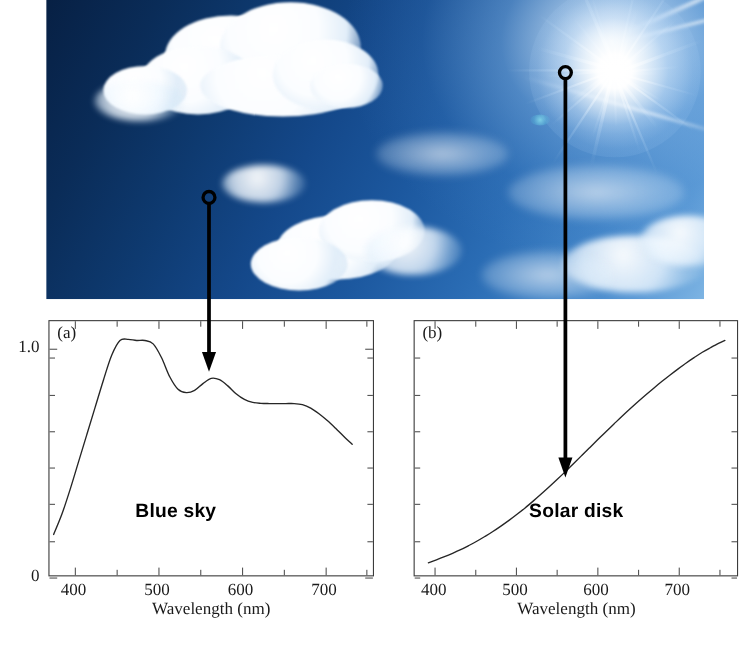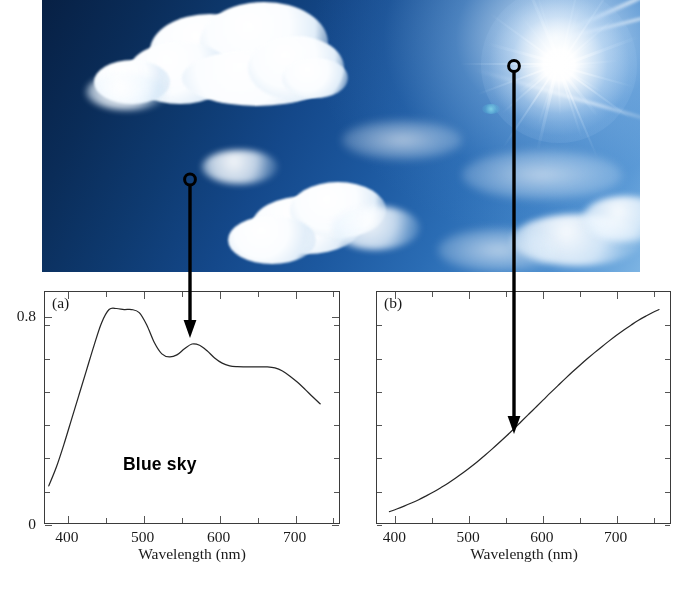--- a/index.html
+++ b/index.html
@@ -374,29 +374,30 @@
     </div>
 </div>
 <div id="xticks-a">
     <div class="xtick-label" style="left: 66.8px; top: 528px;">400</div>
     <div class="xtick-label" style="left: 142.7px; top: 528px;">500</div>
     <div class="xtick-label" style="left: 218.6px; top: 528px;">600</div>
     <div class="xtick-label" style="left: 294.5px; top: 528px;">700</div>
   </div>
 <div id="yticks-a">
     <div class="ytick-label" style="left: 0px; width: 36px; top: 524px;">0</div>
-    <div class="ytick-label" style="left: 0px; width: 36px; top: 316px;">0.8</div>
+    <div class="ytick-label" style="left: 0px; width: 36px; top: 316px;">1.0</div>
   </div>
 <div class="axis-title" id="xlabel-a">Wavelength (nm)</div>
 
 <div class="panel" id="panel-b">
   <span class="panel-tag">(b)</span>
   <svg class="curve-svg" id="curve-b" viewBox="0 0 295 233" preserveAspectRatio="none">
       <path d="M 12.54 221.56 C 13.77 221.11, 17.45 219.79, 19.91 218.85 C 22.37 217.92, 24.83 216.95, 27.29 215.94 C 29.75 214.94, 32.20 213.90, 34.66 212.82 C 37.12 211.75, 39.58 210.67, 42.04 209.49 C 44.50 208.31, 46.95 207.03, 49.41 205.75 C 51.87 204.46, 54.33 203.18, 56.79 201.79 C 59.25 200.41, 61.70 198.92, 64.16 197.43 C 66.62 195.93, 69.08 194.44, 71.54 192.85 C 74.00 191.25, 76.45 189.56, 78.91 187.86 C 81.37 186.16, 83.83 184.46, 86.29 182.66 C 88.75 180.85, 91.20 178.95, 93.66 177.04 C 96.12 175.13, 98.58 173.22, 101.04 171.21 C 103.50 169.20, 105.95 167.09, 108.41 164.97 C 110.87 162.86, 113.33 160.71, 115.79 158.52 C 118.25 156.34, 120.70 154.12, 123.16 151.87 C 125.62 149.61, 128.08 147.32, 130.54 145.00 C 133.00 142.68, 135.45 140.32, 137.91 137.93 C 140.37 135.54, 142.83 133.07, 145.29 130.65 C 147.75 128.22, 150.20 125.79, 152.66 123.37 C 155.12 120.94, 157.58 118.51, 160.04 116.08 C 162.50 113.66, 164.95 111.23, 167.41 108.80 C 169.87 106.38, 172.33 103.91, 174.79 101.52 C 177.25 99.13, 179.70 96.81, 182.16 94.45 C 184.62 92.09, 187.08 89.70, 189.54 87.38 C 192.00 85.05, 194.45 82.76, 196.91 80.51 C 199.37 78.26, 201.83 76.04, 204.29 73.85 C 206.75 71.67, 209.20 69.52, 211.66 67.40 C 214.12 65.29, 216.58 63.21, 219.04 61.16 C 221.50 59.12, 223.95 57.11, 226.41 55.13 C 228.87 53.15, 231.33 51.21, 233.79 49.30 C 236.25 47.40, 238.70 45.53, 241.16 43.69 C 243.62 41.85, 246.08 40.01, 248.54 38.28 C 251.00 36.54, 253.45 34.92, 255.91 33.29 C 258.37 31.66, 260.83 29.99, 263.29 28.50 C 265.75 27.01, 268.20 25.69, 270.66 24.34 C 273.12 22.99, 275.83 21.50, 278.04 20.39 C 280.25 19.28, 282.95 18.13, 283.94 17.68" fill="none" stroke="#262626" stroke-width="1.25" stroke-linejoin="round" stroke-linecap="round"></path>
     </svg>
+  <div class="inline-label" id="label-solar-disk">Solar disk</div>
   <div id="ticks-b">
       <div class="tick x major" style="left: 18.4px;"></div>
       <div class="tick x major" style="left: 18.4px; bottom: auto; top: 0px;"></div>
       <div class="tick x" style="left: 55.3px;"></div>
       <div class="tick x" style="left: 55.3px; bottom: auto; top: 0px;"></div>
       <div class="tick x major" style="left: 92.2px;"></div>
       <div class="tick x major" style="left: 92.2px; bottom: auto; top: 0px;"></div>
       <div class="tick x" style="left: 129.1px;"></div>
       <div class="tick x" style="left: 129.1px; bottom: auto; top: 0px;"></div>
       <div class="tick x major" style="left: 165.9px;"></div>

